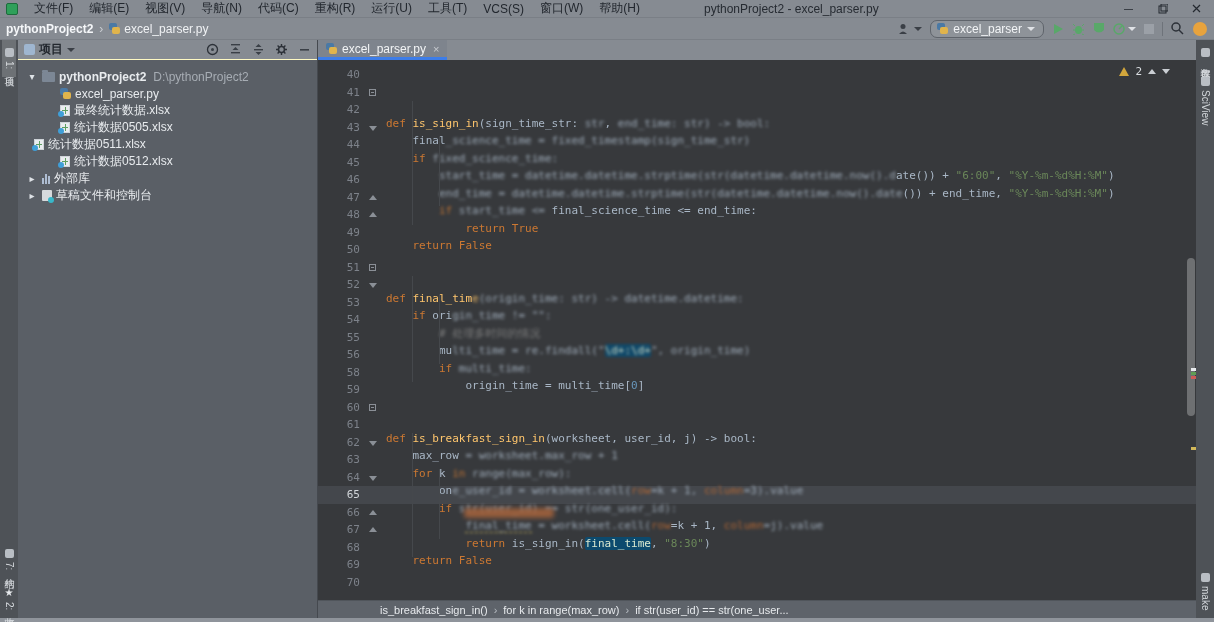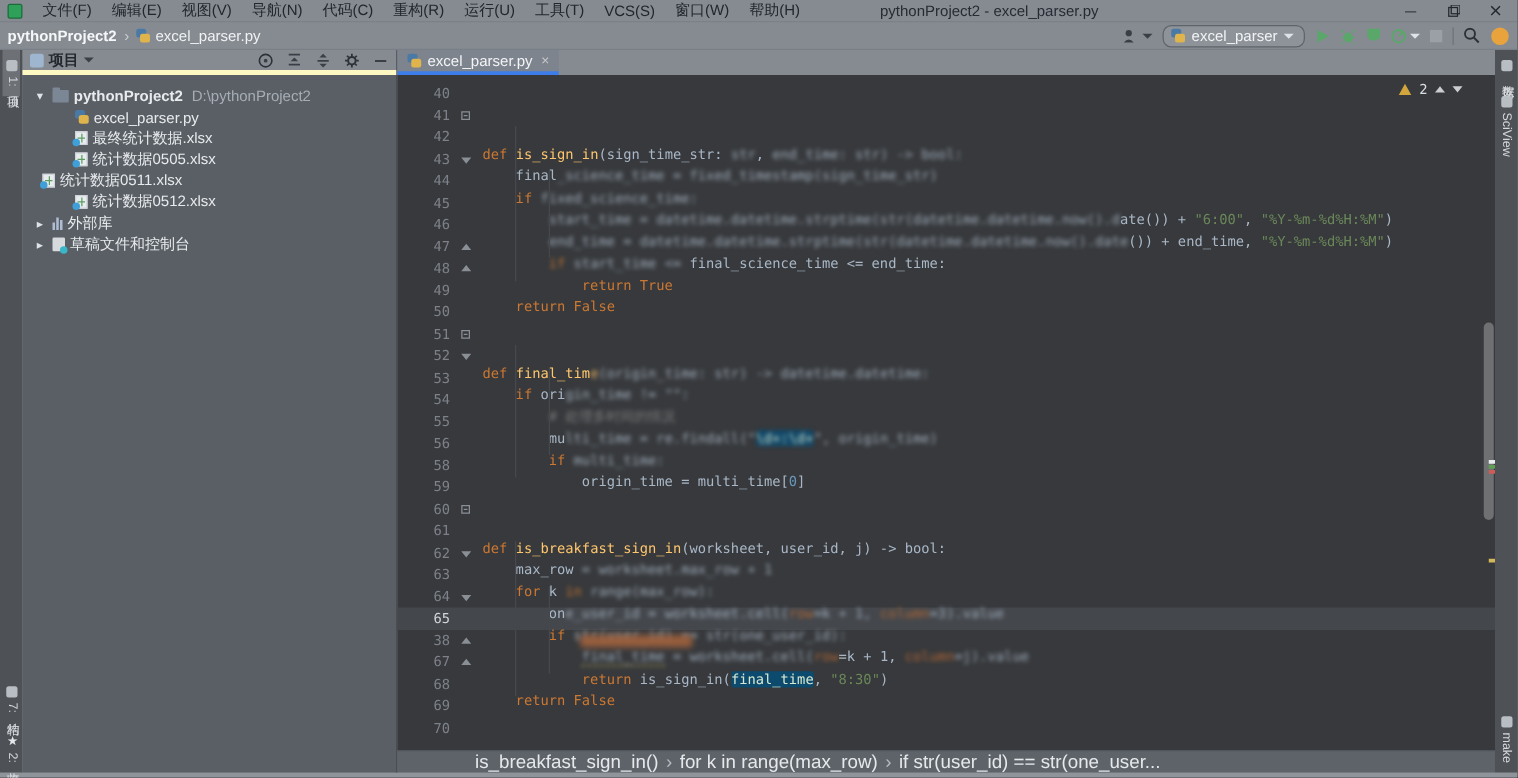--- a/index.html
+++ b/index.html
@@ -43,21 +43,21 @@
   .tool-stripe.right { background:#4e5257; }
   .stripe-btn { writing-mode:vertical-rl; font-size:10px; padding:8px 0; display:flex; align-items:center; gap:4px;
                 white-space:nowrap; color:#d4d8dc; }
   .stripe-btn.active { background:rgba(255,255,255,0.18); }
   .stripe-spacer { flex:1; }
   .stripe-mini-ico { width:9px; height:9px; background:#b9bec4; border-radius:2px; display:inline-block; }
   .stripe-mini-ico.star { background:none; color:#e6e9ec; font-size:10px; width:auto; height:auto; }
 
   
   .project-panel { width:300px; display:flex; flex-direction:column; background:#5a5f66; border-right:1px solid #45494f; }
-  .panel-header { height:20px; background:#868b92; border-bottom:4px solid #fef9c3; display:flex; align-items:center;
+  .panel-header { height:20px; background:#868b92; border-bottom:1px solid #fef9c3; display:flex; align-items:center;
                   padding:0 6px; color:#23282f; }
   .panel-title { font-weight:bold; margin:0 4px; }
   .panel-header-icons { margin-left:auto; display:flex; gap:10px; align-items:center; }
   .ph-ico { width:13px; height:13px; display:flex; align-items:center; justify-content:center; color:#2c3138; }
   .panel-ico { width:11px; height:11px; background:#9fb6d0; border-radius:2px; }
   .tree { flex:1; padding-top:8px; color:#e8ebee; overflow:hidden; }
   .tree-row { height:17px; display:flex; align-items:center; white-space:nowrap; cursor:default; }
   .tree-chev { width:12px; text-align:center; color:#dfe3e7; font-size:10px; flex:none; }
   .tree-ico { margin:0 4px; flex:none; }
   .tree-label.bold { font-weight:bold; }
@@ -113,21 +113,21 @@
   .stripe-mark { position:absolute; right:0; width:5px; height:3px; }
 
   .inspections { position:absolute; top:5px; right:26px; display:flex; align-items:center; gap:6px; color:#d9dde1; }
   .warn-tri { width:0; height:0; border-left:5px solid transparent; border-right:5px solid transparent;
               border-bottom:9px solid #d2a63c; position:relative; }
   .insp-chev { width:0; height:0; border-left:4px solid transparent; border-right:4px solid transparent; }
   .insp-chev.up { border-bottom:5px solid #caced3; }
   .insp-chev.down { border-top:5px solid #caced3; }
 
   .crumb-bar { height:18px; background:#5e636a; display:flex; align-items:center; gap:6px; padding-left:62px;
-               color:#e6e9ec; font-size:15px; border-top:1px solid #50555b; }
+               color:#e6e9ec; font-size:11px; border-top:1px solid #50555b; }
   .crumb-sep { color:#b6bbc1; }
   .window-bottom { height:4px; background:#8f949b; }
 
   
   .g { fill:#59a869; } .grey { fill:#3a3f46; }
 </style>
 </head>
 <body>
 
 <div class="titlebar">
@@ -364,21 +364,21 @@
           <div class="line"><span class="gut">55</span><span class="fold"></span><span class="code"><span class="kw">        if </span><span class="pl b">multi_time:</span></span></div>
           <div class="line"><span class="gut">56</span><span class="fold"></span><span class="code"><span class="pl">            origin_time = multi_time[</span><span class="num">0</span><span class="pl">]</span></span></div>
           <div class="line"><span class="gut">58</span><span class="fold"></span><span class="code"></span></div>
           <div class="line"><span class="gut">59</span><span class="fold"></span><span class="code"></span></div>
           <div class="line"><span class="gut">60</span><span class="fold"><span class="fold-box"></span></span><span class="code"><span class="kw">def </span><span class="fn">is_breakfast_sign_in</span><span class="pl">(worksheet, user_id, j) -&gt; bool:</span></span></div>
           <div class="line"><span class="gut">61</span><span class="fold"></span><span class="code"><span class="pl">    max_row</span><span class="pl b"> = worksheet.max_row + 1</span></span></div>
           <div class="line"><span class="gut">62</span><span class="fold"><span class="tri down"></span></span><span class="code"><span class="kw">    for </span><span class="pl">k </span><span class="kw b">in </span><span class="pl b">range(max_row):</span></span></div>
           <div class="line"><span class="gut">63</span><span class="fold"></span><span class="code"><span class="pl">        on</span><span class="pl b">e_user_id = worksheet.cell(</span><span class="ka b">row</span><span class="pl b">=k + 1, </span><span class="ka b">column</span><span class="pl b">=3).value</span></span></div>
           <div class="line"><span class="gut">64</span><span class="fold"><span class="tri down"></span></span><span class="code"><span class="kw">        if </span><span class="pl b">str(user_id) == str(one_user_id):</span></span></div>
           <div class="line cur"><span class="gut">65</span><span class="fold"></span><span class="code"><span class="pl">            </span><span class="pl b uy">final_time</span><span class="pl b"> = worksheet.cell(</span><span class="ka b">row</span><span class="pl">=k + 1, </span><span class="ka b">column</span><span class="pl b">=j).value</span><span class="blob"></span></span></div>
-          <div class="line"><span class="gut">38</span><span class="fold"><span class="tri end"></span></span><span class="code"><span class="kw">            return </span><span class="pl">is_sign_in(</span><span class="pl hlg">final_time</span><span class="pl">, </span><span class="str">"8:30"</span><span class="pl">)</span></span></div>
+          <div class="line"><span class="gut">66</span><span class="fold"><span class="tri end"></span></span><span class="code"><span class="kw">            return </span><span class="pl">is_sign_in(</span><span class="pl hlg">final_time</span><span class="pl">, </span><span class="str">"8:30"</span><span class="pl">)</span></span></div>
           <div class="line"><span class="gut">67</span><span class="fold"><span class="tri end"></span></span><span class="code"><span class="kw">    return False</span></span></div>
           <div class="line"><span class="gut">68</span><span class="fold"></span><span class="code"></span></div>
           <div class="line"><span class="gut">69</span><span class="fold"></span><span class="code"></span></div>
           <div class="line"><span class="gut">70</span><span class="fold"></span><span class="code"><span class="pl b">def is_lunch_sign_in(worksheet, user_id, j) -&gt; bool:</span></span></div>
           <div class="iguide" style="left: 94px; top: 41px; height: 124px;"></div>
           <div class="iguide" style="left: 94px; top: 216px; height: 106px;"></div>
           <div class="iguide" style="left: 94px; top: 373px; height: 124px;"></div>
           <div class="iguide" style="left: 121px; top: 76px; height: 70px;"></div>
           <div class="iguide" style="left: 121px; top: 234px; height: 70px;"></div>
           <div class="iguide" style="left: 121px; top: 409px; height: 70px;"></div>

